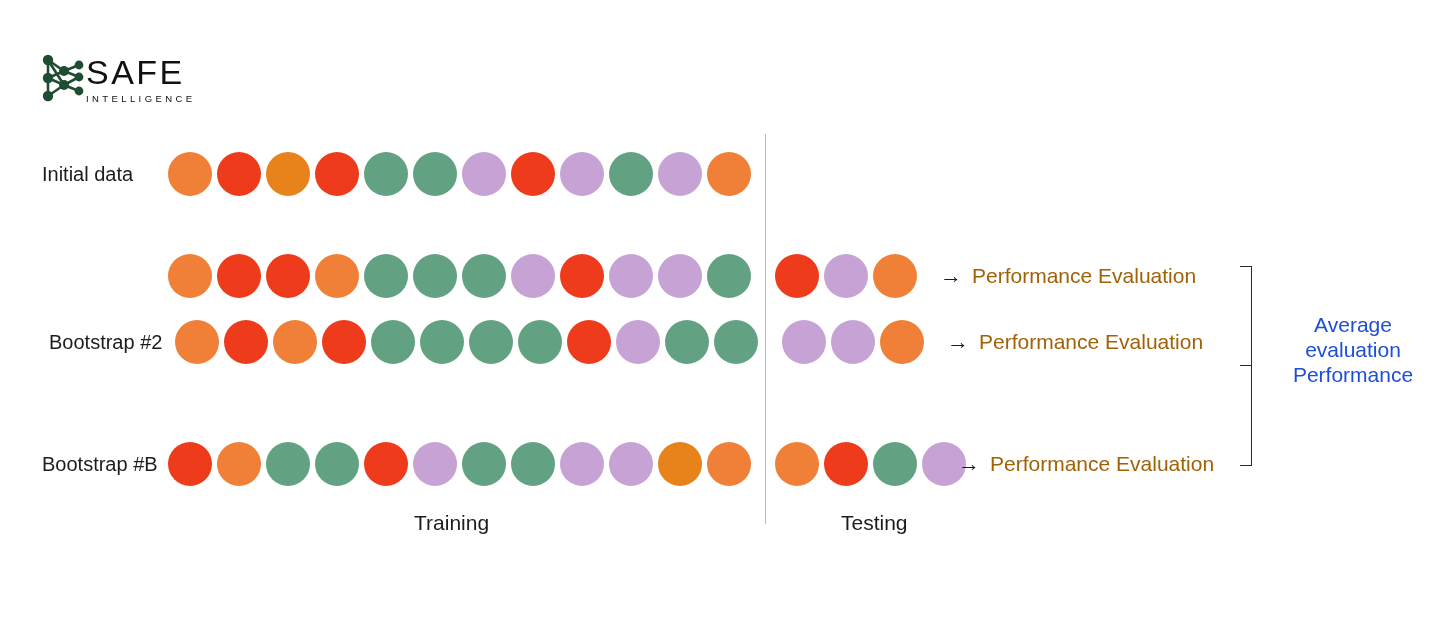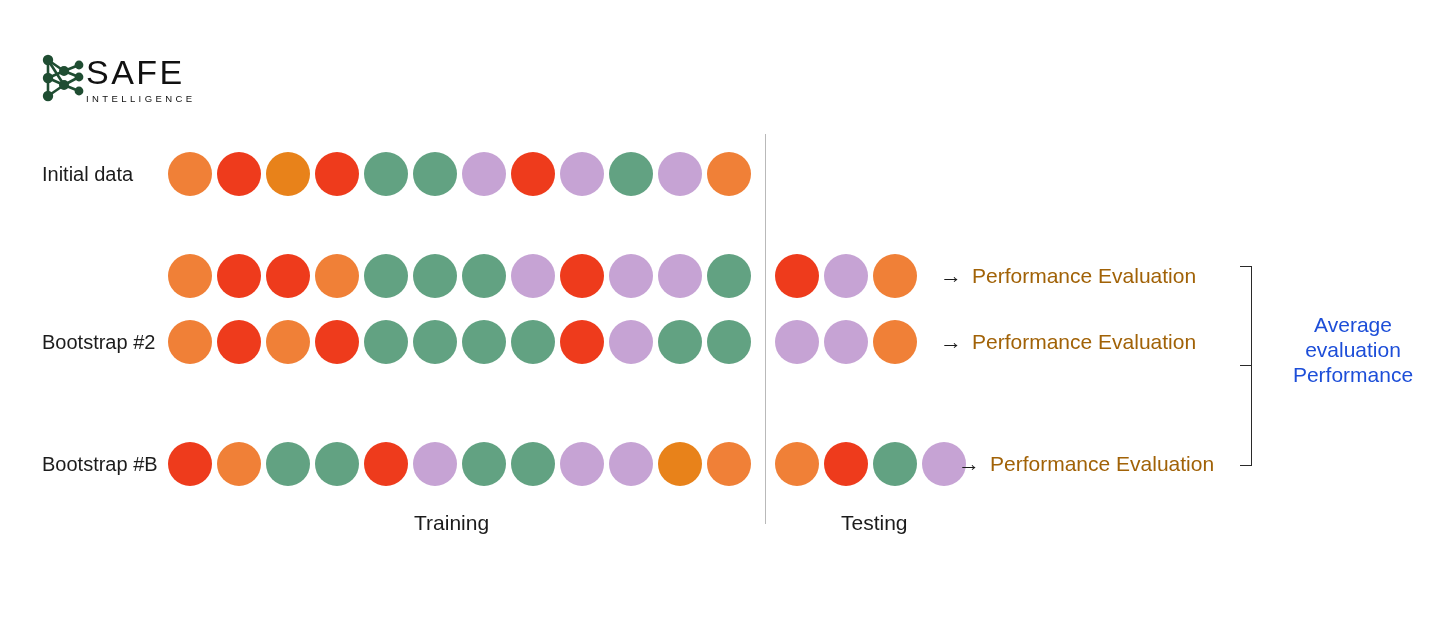--- a/index.html
+++ b/index.html
@@ -255,21 +255,21 @@
         <div class="dot" style="background: rgb(238, 59, 28);"></div>
         <div class="dot" style="background: rgb(198, 163, 212);"></div>
         <div class="dot" style="background: rgb(240, 128, 55);"></div>
       </div>
     <div class="eval" style="left:940px;">
       <span class="arrow-glyph">→</span>
       <span class="eval-text">Performance Evaluation</span>
     </div>
   </div>
 
-  <div class="row" id="row-2" style="top:320px;">
+  <div class="row" id="row-2" style="top:320px;margin-left:7px;">
     <div class="row-label">Bootstrap #2</div>
     <div class="train-dots">
         <div class="dot" style="background: rgb(240, 128, 55);"></div>
         <div class="dot" style="background: rgb(238, 59, 28);"></div>
         <div class="dot" style="background: rgb(240, 128, 55);"></div>
         <div class="dot" style="background: rgb(238, 59, 28);"></div>
         <div class="dot" style="background: rgb(98, 162, 130);"></div>
         <div class="dot" style="background: rgb(98, 162, 130);"></div>
         <div class="dot" style="background: rgb(98, 162, 130);"></div>
         <div class="dot" style="background: rgb(98, 162, 130);"></div>

